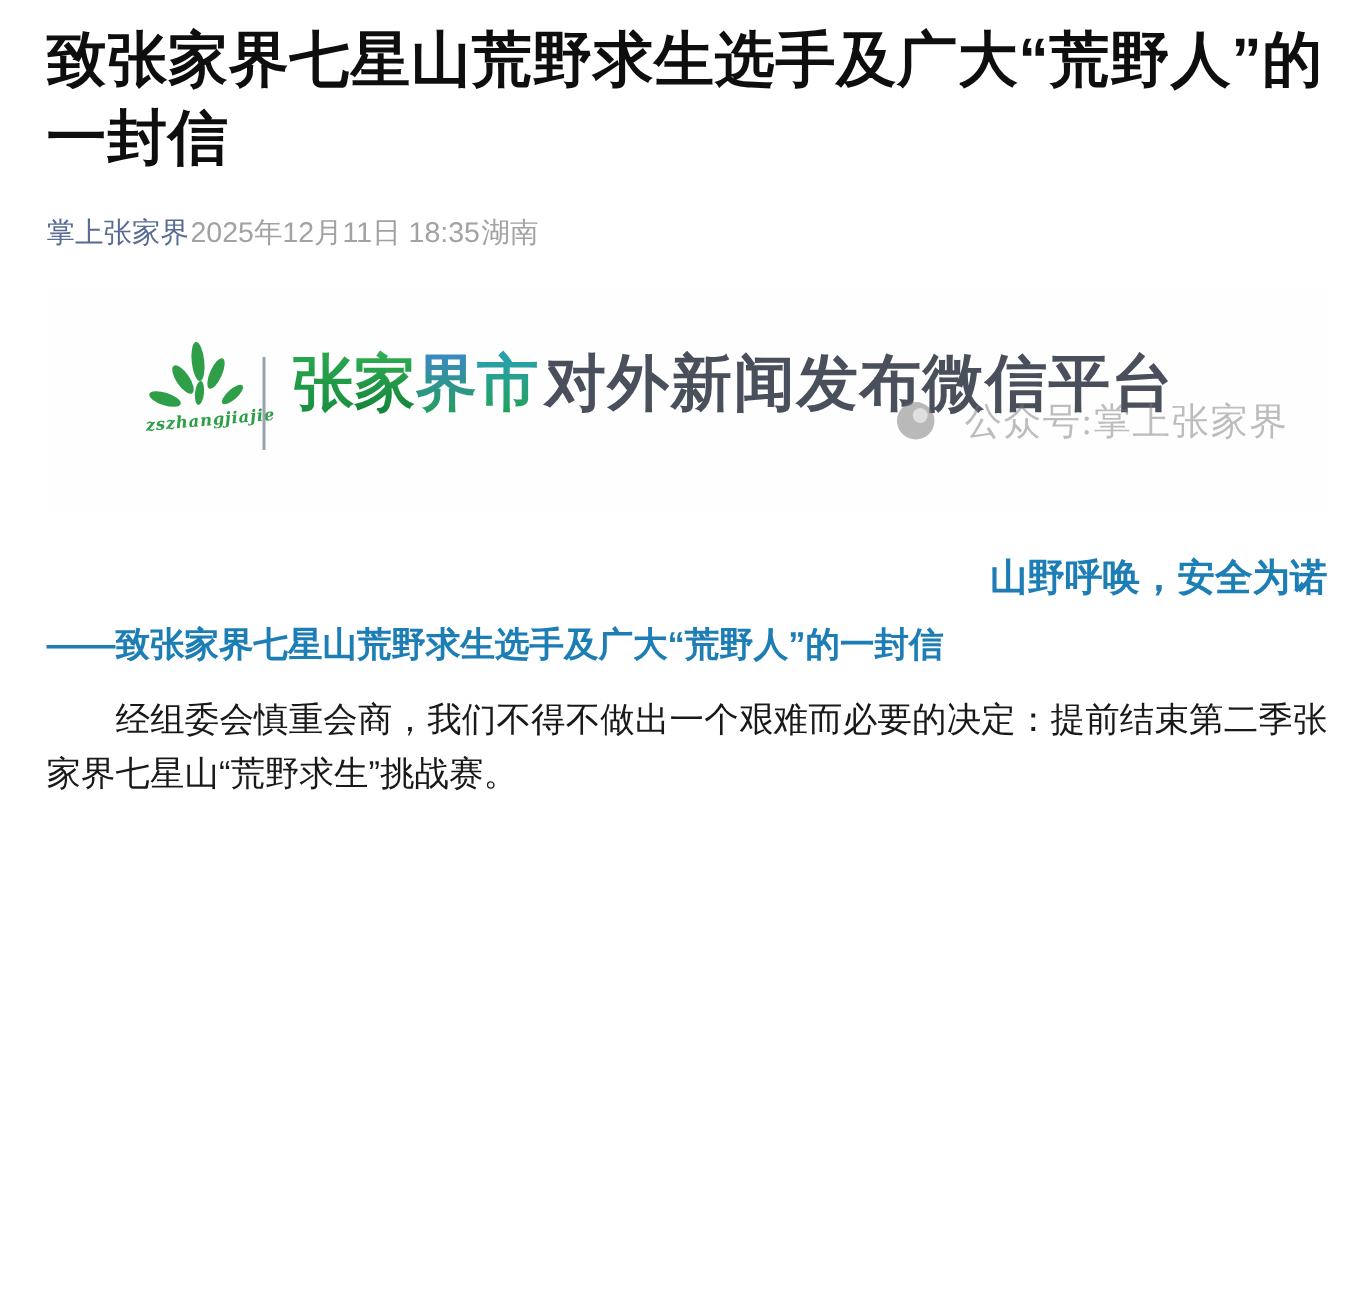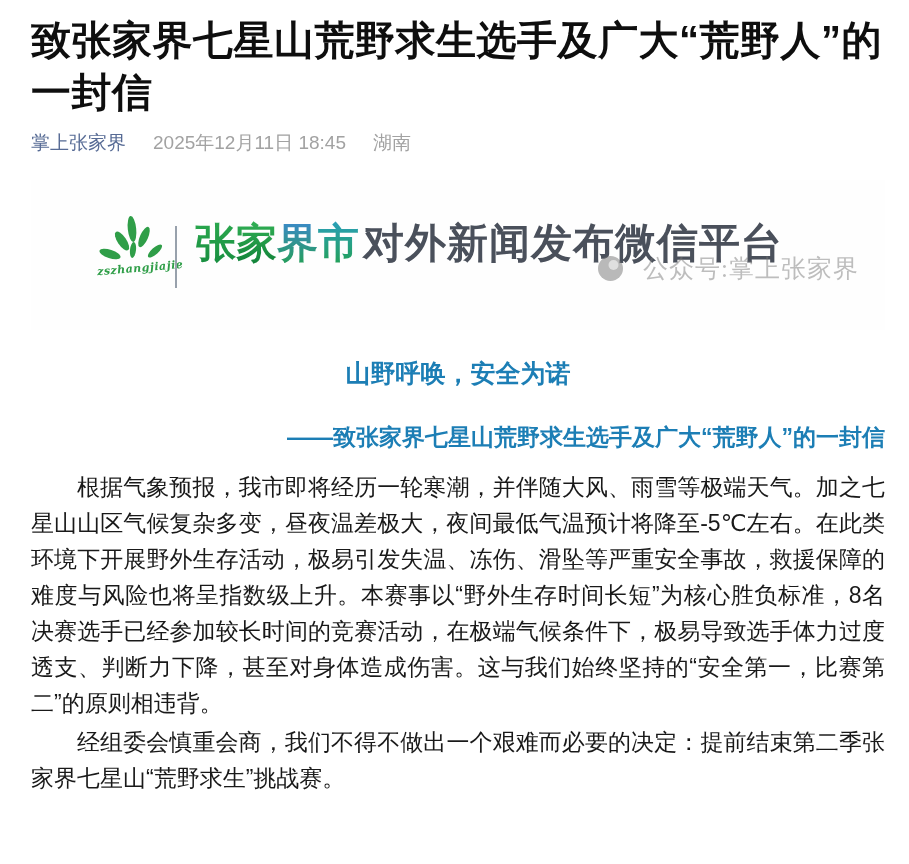--- a/index.html
+++ b/index.html
@@ -8,21 +8,21 @@
     font-family:"Liberation Sans","DejaVu Sans",sans-serif;
     color:#1a1a1a;
   }
   .page{padding:14px 24px 0 31px;}
 
   
   .title{
     margin:0;font-size:40px;line-height:1.3;font-weight:700;
     color:#0e0e0e;letter-spacing:.5px;
   }
-  .byline{margin-top:12px;display:flex;align-items:center;gap:27px;font-size:19px;}
+  .byline{margin-top:24px;display:flex;align-items:center;gap:1px;font-size:19px;}
   .author{color:#576b95;text-decoration:none;cursor:pointer;}
   .meta{color:#a2a2a2;}
 
   
   .banner{position:relative;margin-top:24px;height:150px;background:#fefefe;}
   .logo{position:absolute;left:66px;top:34px;width:76px;text-align:center;}
   .logo svg{display:block;margin:0 auto;}
   .logo-script{
     font-family:"DejaVu Serif",serif;font-style:italic;font-weight:700;
     font-size:11px;color:#2f9e48;transform:rotate(-5deg);margin-top:-6px;
@@ -40,38 +40,38 @@
   .c2{background-image:linear-gradient(180deg,#3e86d8,#22a14b);-webkit-background-clip:text;background-clip:text;}
   .c3{background-image:linear-gradient(180deg,#2b9fc4,#22a14b);-webkit-background-clip:text;background-clip:text;}
   .brand-rest{color:#4a505b;margin-left:4px;letter-spacing:1px;}
   .watermark{
     position:absolute;right:26px;top:72px;display:flex;align-items:center;gap:19px;
     color:rgba(120,120,120,.48);font-family:"Liberation Serif",serif;
     font-size:25px;white-space:nowrap;letter-spacing:1px;
   }
 
   
-  .sub1{margin:30px 0 0;text-align:center;font-size:25px;line-height:27px;font-weight:700;color:#1c7eb5;}
-  .sub2{margin:37px 0 0;text-align:right;font-size:23px;line-height:26px;font-weight:700;color:#1c7eb5;}
+  .sub1{margin:30px 0 0;text-align:right;font-size:25px;line-height:27px;font-weight:700;color:#1c7eb5;}
+  .sub2{margin:17px 0 0;text-align:left;font-size:23px;line-height:26px;font-weight:700;color:#1c7eb5;}
 
   
   .content{margin-top:19px;font-size:23px;line-height:36px;text-align:justify;color:#191919;}
   .content p{margin:0 0 3px;text-indent:2em;}
   .content p.noindent{text-indent:0;}
 </style>
 </head>
 <body>
 
 <div class="page">
 
   <h1 class="title">致张家界七星山荒野求生选手及广大“荒野人”的一封信</h1>
 
   <div class="byline">
     <a class="author">掌上张家界</a>
-    <span class="meta">2025年12月11日 18:45</span>
+    <span class="meta">2025年12月11日 18:35</span>
     <span class="meta">湖南</span>
   </div>
 
   <div class="banner">
     <div class="logo">
       <svg width="72" height="54" viewBox="0 0 72 54">
         <g fill="#2f9e48">
           <ellipse cx="11" cy="40" rx="11" ry="4.2" transform="rotate(18 11 40)"></ellipse>
           <ellipse cx="23" cy="27" rx="4.4" ry="11" transform="rotate(-34 23 27)"></ellipse>
           <ellipse cx="33" cy="15" rx="4.2" ry="13" transform="rotate(-6 33 15)"></ellipse>
@@ -95,17 +95,16 @@
         <circle cx="16.5" cy="10" r="5" fill="rgba(255,255,255,0.55)"></circle>
       </svg>
       <span>公众号:掌上张家界</span>
     </div>
   </div>
 
   <h2 class="sub1">山野呼唤，安全为诺</h2>
   <h2 class="sub2">——致张家界七星山荒野求生选手及广大“荒野人”的一封信</h2>
 
   <div class="content">
-    <p>根据气象预报，我市即将经历一轮寒潮，并伴随大风、雨雪等极端天气。加之七星山山区气候复杂多变，昼夜温差极大，夜间最低气温预计将降至-5℃左右。在此类环境下开展野外生存活动，极易引发失温、冻伤、滑坠等严重安全事故，救援保障的难度与风险也将呈指数级上升。本赛事以“野外生存时间长短”为核心胜负标准，8名决赛选手已经参加较长时间的竞赛活动，在极端气候条件下，极易导致选手体力过度透支、判断力下降，甚至对身体造成伤害。这与我们始终坚持的“安全第一，比赛第二”的原则相违背。</p>
     <p>经组委会慎重会商，我们不得不做出一个艰难而必要的决定：提前结束第二季张家界七星山“荒野求生”挑战赛。</p>
   </div>
 
 </div>
 
 </body></html>

